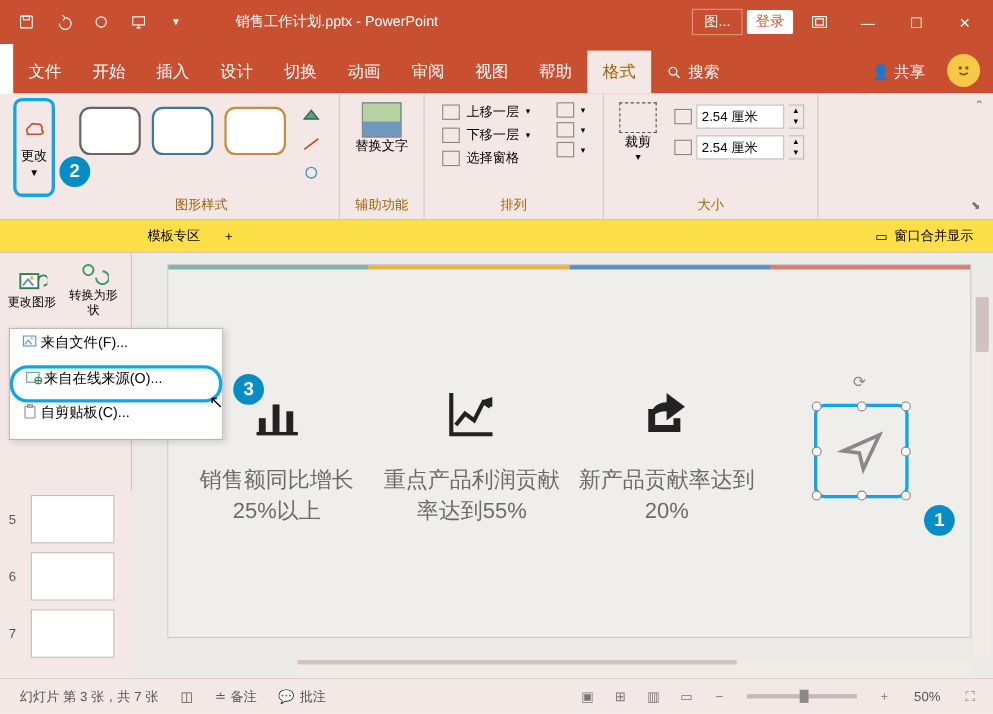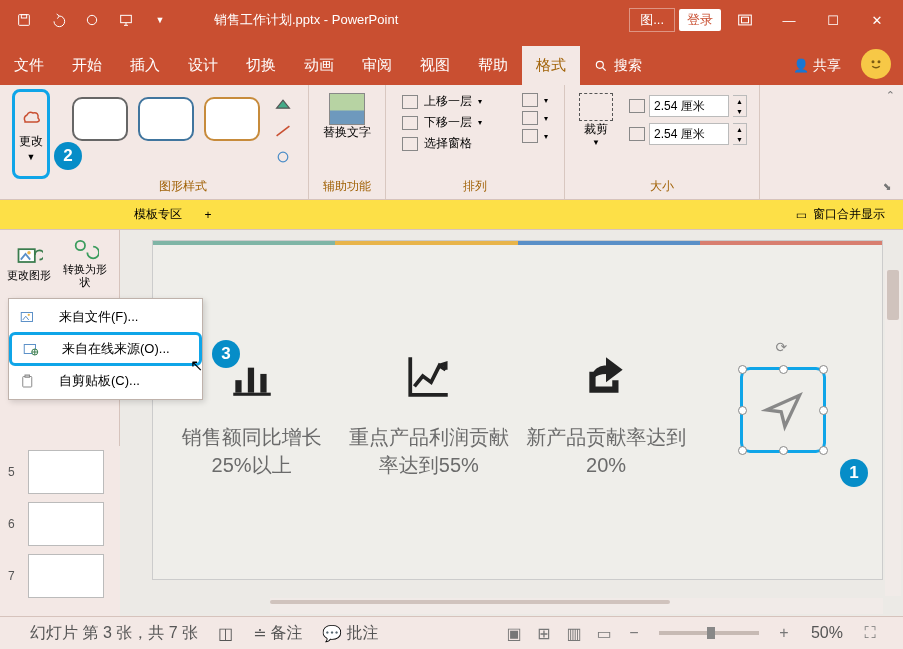--- a/index.html
+++ b/index.html
@@ -8,21 +8,21 @@
 .titlebar { height: 40px; background: #c94f31; display: flex; align-items: center; color: #fff; font-size: 13px; }
 .titlebar .qat { display: flex; align-items: center; gap: 6px; padding: 0 10px; }
 .titlebar .qat-btn { width: 28px; height: 28px; display: flex; align-items: center; justify-content: center; font-size: 14px; }
 .titlebar .qat-btn svg { width: 16px; height: 16px; stroke: #fff; fill: none; stroke-width: 1.5; }
 .titlebar .title { flex: 1; text-align: left; padding-left: 30px; }
 .titlebar .winctrl { display: flex; align-items: center; gap: 4px; padding-right: 6px; }
 .titlebar .winbox { padding: 2px 10px; font-size: 13px; }
 .titlebar .login { background: #fff; color: #c94f31; padding: 2px 8px; border-radius: 2px; }
 .titlebar .icon-btn { width: 40px; height: 30px; display: flex; align-items: center; justify-content: center; }
 
-.menubar { height: 45px; background: #c94f31; display: flex; align-items: flex-end; color: #fff; font-size: 15px; }
+.menubar { height: 45px; background: #c94f31; display: flex; align-items: flex-end; color: #fff; font-size: 15px; margin-left: 12px; }
 .menubar .tab { padding: 10px 14px; cursor: pointer; }
 .menubar .tab.active { background: #f3e8e5; color: #a16207; }
 .menubar .spacer { flex: 1; }
 .menubar .search { display: flex; align-items: center; gap: 6px; padding: 10px 14px; font-size: 14px; }
 .menubar .share { padding: 10px 14px; font-size: 14px; }
 .menubar .smiley { width: 30px; height: 30px; margin: 0 12px 6px 6px; border-radius: 50%; background: #f7c846; display: flex; align-items: center; justify-content: center; }
 
 .ribbon { height: 115px; background: #f3e8e5; border-bottom: 1px solid #d6c3bc; display: flex; position: relative; }
 .ribbon-group { display: flex; flex-direction: column; align-items: center; padding: 4px 8px 2px 8px; border-right: 1px solid #d8c7c0; }
 .ribbon-group-label { font-size: 12px; color: #a16207; margin-top: auto; padding: 2px 0; }
@@ -62,22 +62,22 @@
 .left-tools .tool-row { display: flex; gap: 6px; margin-bottom: 4px; }
 .left-tools .tool-big { width: 50px; height: 58px; display: flex; flex-direction: column; align-items: center; justify-content: center; font-size: 11px; line-height: 1.2; text-align: center; }
 .left-tools .tool-big .ico { width: 28px; height: 24px; margin-bottom: 2px; }
 
 .thumb-panel { position: absolute; left: 0; bottom: 0; width: 120px; height: 170px; background: #f3e8e5; padding: 4px 8px; }
 .thumb { display: flex; align-items: center; gap: 8px; margin-bottom: 8px; }
 .thumb .num { font-size: 12px; color: #555; width: 12px; }
 .thumb .mini { width: 76px; height: 44px; background: #fff; border: 1px solid #bbb; }
 
 .dropdown-menu { position: absolute; left: 8px; top: 298px; width: 195px; background: #fff; border: 1px solid #bfb2ab; box-shadow: 2px 2px 6px rgba(0,0,0,.15); z-index: 50; font-size: 13px; padding: 3px 0; }
-.dropdown-menu .menu-item { height: 30px; display: flex; align-items: center; gap: 22px; padding: 0 10px; }
-.dropdown-menu .menu-item.highlight { border: 3px solid #0fa5e8; border-radius: 6px; height: 34px; }
+.dropdown-menu .menu-item { height: 30px; display: flex; gap: 0; padding: 0 10px; }
+.dropdown-menu .menu-item.highlight { border: 3px solid #0fa5e8; border-radius: 16px; height: 34px; }
 .dropdown-menu .menu-icon { width: 18px; height: 16px; flex-shrink: 0; display: flex; align-items: center; justify-content: center; }
 .dropdown-menu .menu-icon svg { width: 18px; height: 16px; }
 
 .slide-area { flex: 1; background: #eceae6; position: relative; overflow: hidden; }
 .slide-canvas { position: absolute; left: 32px; top: 10px; right: 20px; height: 340px; background: #efeeea; border: 1px solid #ccc; display: flex; justify-content: space-around; align-items: center; padding: 0 10px; }
 .color-strip { position: absolute; top: 0; left: 0; right: 0; height: 4px; display: flex; }
 .color-strip div { flex: 1; }
 .content-item { display: flex; flex-direction: column; align-items: center; gap: 12px; width: 165px; }
 .content-item .glyph { font-size: 48px; color: #2b2b2b; height: 70px; display: flex; align-items: center; }
 .content-item .text { font-size: 20px; color: #6b6b6b; text-align: center; line-height: 1.4; }
@@ -93,21 +93,21 @@
 .badge.b1 { left: 840px; top: 459px; }
 .badge.b2 { left: 54px; top: 142px; }
 .badge.b3 { left: 212px; top: 340px; }
 .cursor-ptr { position: absolute; left: 190px; top: 356px; font-size: 16px; z-index: 55; color: #000; }
 
 .scrollbar-v { position: absolute; right: 2px; top: 40px; width: 16px; bottom: 20px; background: #f1ebe8; }
 .scrollbar-v .thumb { position: absolute; top: 0; left: 2px; right: 2px; height: 50px; background: #d0c3bd; border-radius: 2px; }
 .scrollbar-h { position: absolute; left: 150px; right: 20px; bottom: 2px; height: 16px; background: #f1ebe8; }
 .scrollbar-h .thumb { position: absolute; left: 0; top: 2px; bottom: 2px; width: 400px; background: #d0c3bd; border-radius: 2px; }
 
-.statusbar { height: 33px; background: #f3e8e5; border-top: 1px solid #d6c3bc; display: flex; align-items: center; font-size: 16px; color: #555; padding: 0 20px; text-align: center; }
+.statusbar { height: 33px; background: #f3e8e5; border-top: 1px solid #d6c3bc; display: flex; align-items: center; font-size: 12px; color: #555; padding: 0 8px; text-align: center; }
 .statusbar .sb-item { padding: 0 10px; display: flex; align-items: center; gap: 4px; }
 .statusbar .views { margin-left: auto; display: flex; align-items: center; gap: 4px; }
 .statusbar .view-btn { width: 26px; height: 22px; display: flex; align-items: center; justify-content: center; color: #777; }
 .statusbar .zoom-slider { width: 100px; height: 4px; background: #c7bab4; position: relative; margin: 0 8px; }
 .statusbar .zoom-slider .knob { position: absolute; left: 48px; top: -4px; width: 8px; height: 12px; background: #888; }
 </style>
 </head>
 <body>
 
 <div class="titlebar">
@@ -227,21 +227,21 @@
     <div class="launcher">⬊</div>
   </div>
   <div class="ribbon-group">
     <div class="replace-text">
       <div class="icon"></div>
       <div>替换文字</div>
     </div>
     <div class="ribbon-group-label">辅助功能</div>
   </div>
   <div class="ribbon-group">
-    <div style="display:flex; gap:24px">
+    <div style="display:flex; gap:8px">
       <div class="arrange-col">
         <div class="arrange-item">
             <div class="mini-icon"></div>
             <span>上移一层</span>
             <span style="font-size:8px"> ▾</span>
           </div>
         <div class="arrange-item">
             <div class="mini-icon"></div>
             <span>下移一层</span>
             <span style="font-size:8px"> ▾</span>

